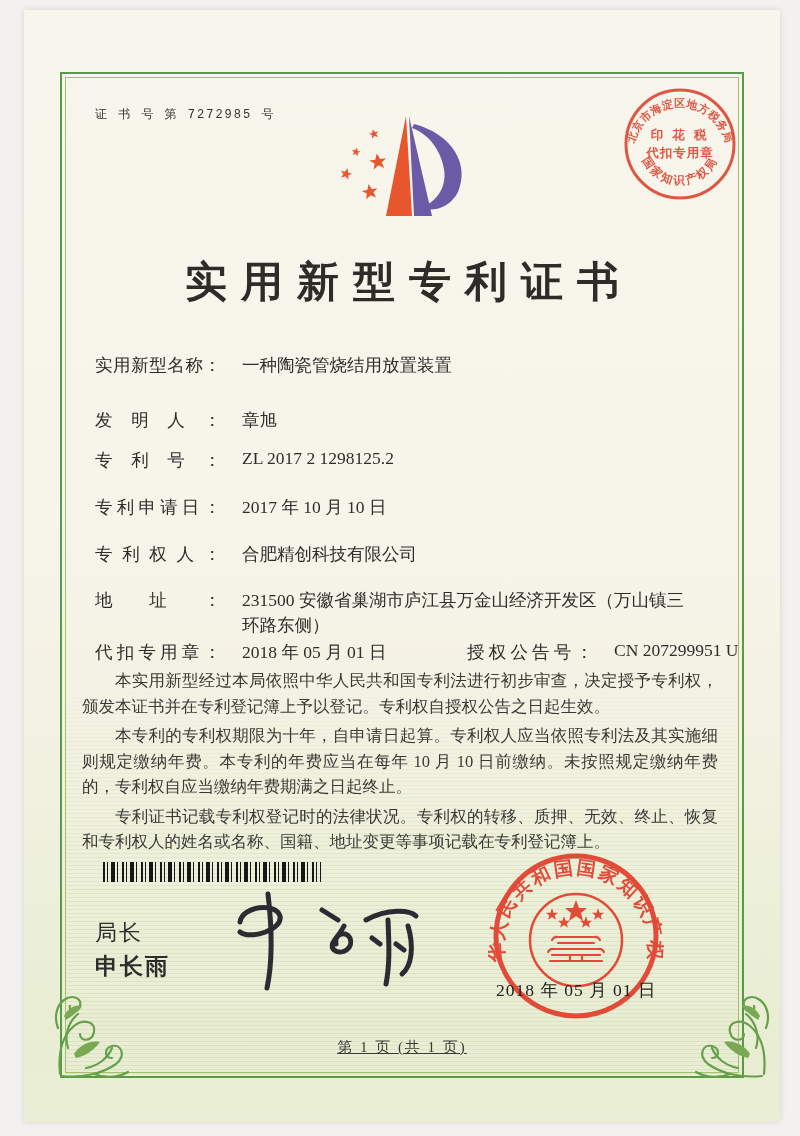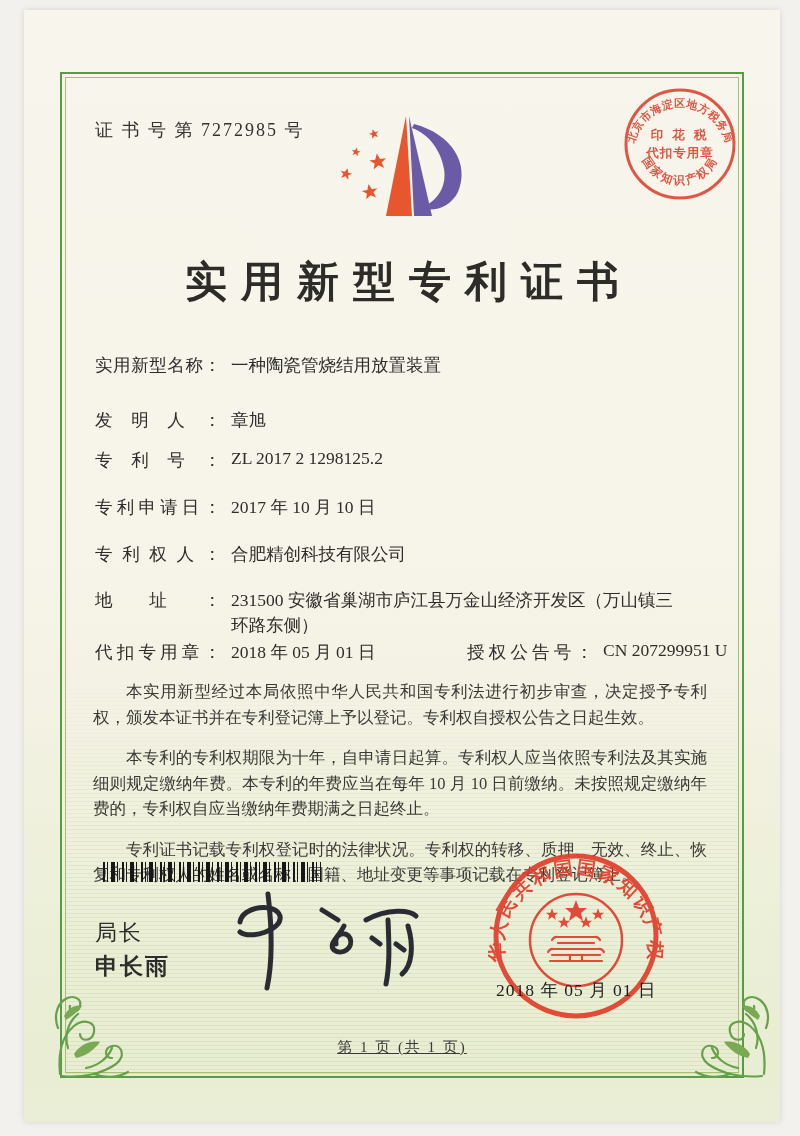--- a/index.html
+++ b/index.html
@@ -22,43 +22,43 @@
     border:1px solid #a3c06a;
   }
   .guilloche{
     position:absolute;left:42px;right:42px;top:640px;bottom:48px;
     background:repeating-linear-gradient(0deg,rgba(148,175,96,.16) 0 1px,rgba(148,175,96,0) 1px 4px);
     -webkit-mask-image:linear-gradient(to bottom,transparent 0,#000 55%);
             mask-image:linear-gradient(to bottom,transparent 0,#000 55%);
     pointer-events:none;
   }
   .cert-no{
-    position:absolute;left:71px;top:108px;
-    font-size:18px;letter-spacing:2px;color:#33322f;
+    position:absolute;left:71px;top:96px;
+    font-size:12px;letter-spacing:2px;color:#33322f;font-family:Liberation Mono, monospace;
   }
   .logo{position:absolute;left:304px;top:102px;}
   .title{
     position:absolute;left:0;right:0;top:228px;text-align:center;
     font-size:42px;font-weight:700;color:#2d2c29;letter-spacing:14px;text-indent:14px;margin-top:16px;
   }
   .fields{position:absolute;left:71px;top:330px;width:630px;font-size:17.5px;color:#2e2d2b;}
   .frow{position:absolute;left:0;white-space:nowrap;}
   .flabel{
     display:inline-block;width:126px;
     text-align:justify;text-align-last:justify;
     vertical-align:top;color:#2e2d2b;
   }
-  .fvalue{margin-left:10px;color:#2e2d2b;}
+  .fvalue{margin-left:21px;color:#2e2d2b;}
   .fvalue.wrap{display:inline-block;white-space:normal;width:452px;line-height:25px;vertical-align:top;}
   .grant-no{position:absolute;left:372px;top:0;white-space:nowrap;}
   .bodytext{
     position:absolute;left:54px;top:654px;width:644px;
     font-size:16.5px;line-height:25.5px;color:#3a3936;text-align:justify;
   }
-  .bodytext p{margin:15px;text-indent:2em;}
+  .bodytext p{margin:4px;text-indent:2em;}
   .barcode{
     position:absolute;left:79px;top:852px;width:218px;height:20px;
     background:
       repeating-linear-gradient(90deg,#17171a 0 2px,transparent 2px 4px,#17171a 4px 5px,transparent 5px 8px,#17171a 8px 12px,transparent 12px 14px,#17171a 14px 15px,transparent 15px 19px);
   }
   .sig-title{position:absolute;left:71px;top:908px;font-size:22px;color:#2e2d2b;letter-spacing:2px;}
   .sig-name{position:absolute;left:71px;top:941px;font-size:23px;color:#2e2d2b;letter-spacing:2px;font-weight:bold;}
   .sig-script{position:absolute;left:186px;top:876px;}
   .seal{position:absolute;left:464px;top:838px;}
   .seal-date{

